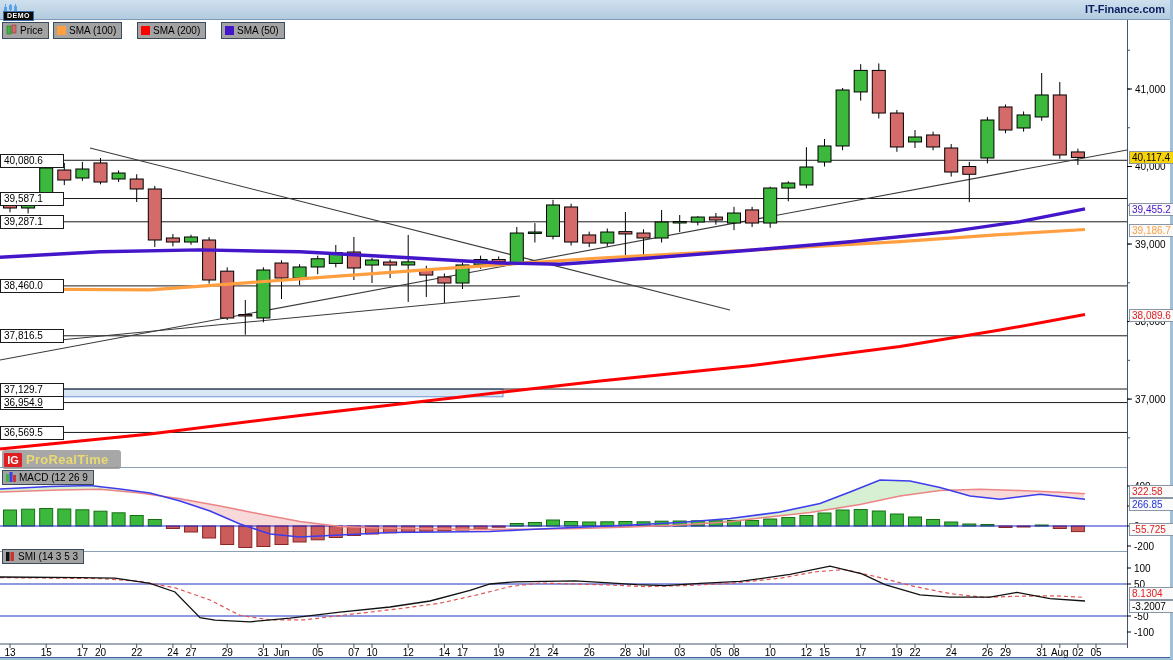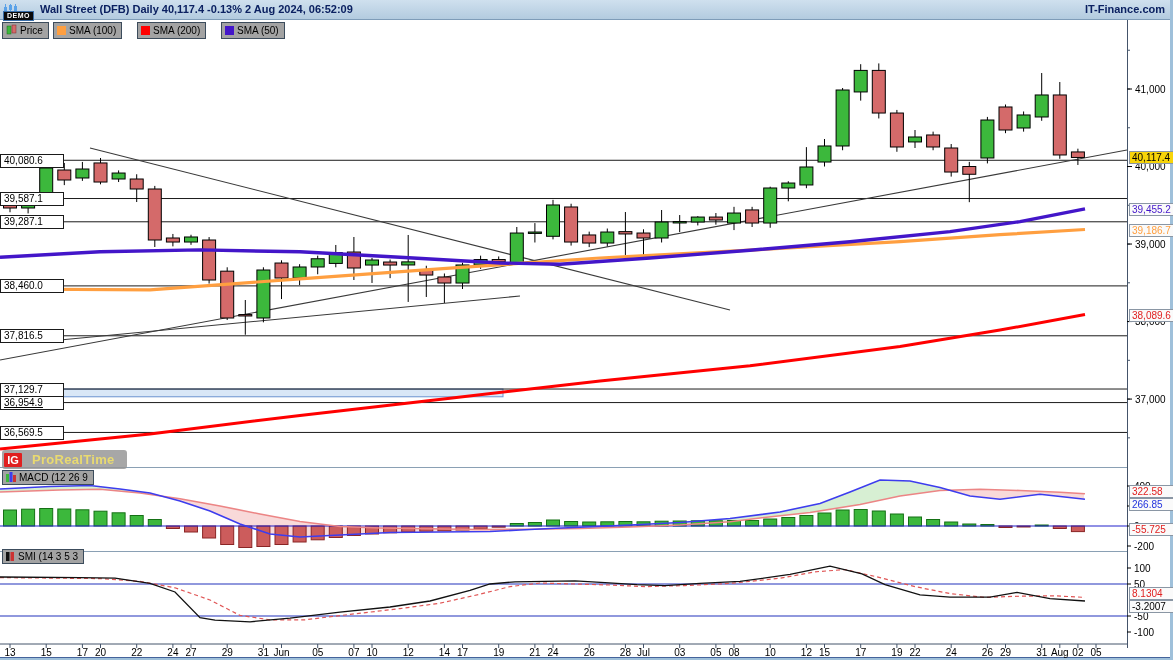--- a/index.html
+++ b/index.html
@@ -11,21 +11,21 @@
     padding:0 3px;line-height:8px;letter-spacing:.5px;border:1px solid #3a6ea8}
   .title{position:absolute;left:40px;top:3px;font-size:11px;font-weight:bold;color:#0b2161;white-space:nowrap}
   .site{position:absolute;right:8px;top:3px;font-size:11px;font-weight:bold;color:#0b2161}
   .chip{position:absolute;height:15px;background:#a3a3a3;border:1px solid #3c4c5c;font-size:10px;
     color:#000;display:inline-flex;align-items:center;gap:3px;padding:0 5px 0 3px;white-space:nowrap;z-index:6}
   .swatch{width:9px;height:9px;display:inline-block}
   .lvl{position:absolute;left:0;width:59px;height:12px;background:#fff;border:1px solid #1a1a1a;
     font-size:10px;line-height:12px;padding-left:3px;z-index:5}
   .rbox{position:absolute;left:1129px;width:42px;height:11px;background:#fafafa;border:1px solid #8a96a4;
     font-size:10px;line-height:11px;padding-left:2px;z-index:5;white-space:nowrap}
-  .wm{position:absolute;left:2px;top:450px;display:inline-flex;align-items:center;gap:10px;
+  .wm{position:absolute;left:2px;top:450px;display:inline-flex;align-items:center;gap:4px;
     background:rgba(148,148,148,.82);border-radius:3px;padding:2px 12px 2px 2px;z-index:6}
   .wm .ig{background:#e02020;color:#fff;font-weight:bold;font-size:11px;width:18px;height:14px;
     line-height:14px;text-align:center;border-radius:1px}
   .wm .brand{color:#e9da70;font-weight:bold;font-size:13px;letter-spacing:.3px}
   .frame-bottom{position:absolute;left:0;top:657px;width:1173px;height:3px;background:#9fc0da;border-top:1px solid #44639b}
   .frame-right{position:absolute;left:1170px;top:0;width:3px;height:660px;background:#9fc0da}
   svg{position:absolute;left:0;top:0}
   svg text{font-family:"Liberation Sans",sans-serif}
 </style>
 </head>
@@ -36,21 +36,20 @@
     <svg width="14" height="11" style="position:static">
       <rect x="1" y="3" width="3" height="5" fill="#5aa2e8"></rect>
         <line x1="2.5" y1="0" x2="2.5" y2="10" stroke="#5aa2e8"></line>
       <rect x="6" y="1" width="3" height="5" fill="#5aa2e8"></rect>
         <line x1="7.5" y1="0" x2="7.5" y2="8" stroke="#5aa2e8"></line>
       <rect x="11" y="2" width="3" height="6" fill="#5aa2e8"></rect>
         <line x1="12.5" y1="0" x2="12.5" y2="10" stroke="#5aa2e8"></line>
     </svg>
   </span>
   <span class="demo">DEMO</span>
-  <span class="title">Wall Street (DFB) Daily 40,117.4 -0.13% 2 Aug 2024, 06:52:09</span>
   <span class="site">IT-Finance.com</span>
 </div>
 
 <div class="chip" style="left:2px;top:22px">
   <span>
     <svg width="11" height="11" style="position:static">
       <rect x="1" y="2" width="4" height="8" fill="#3cb83c" stroke="#1a6a1a" stroke-width="0.5"></rect>
       <rect x="6" y="1" width="4" height="8" fill="#d46a6a" stroke="#7a2a2a" stroke-width="0.5"></rect>
     </svg>
   </span>

